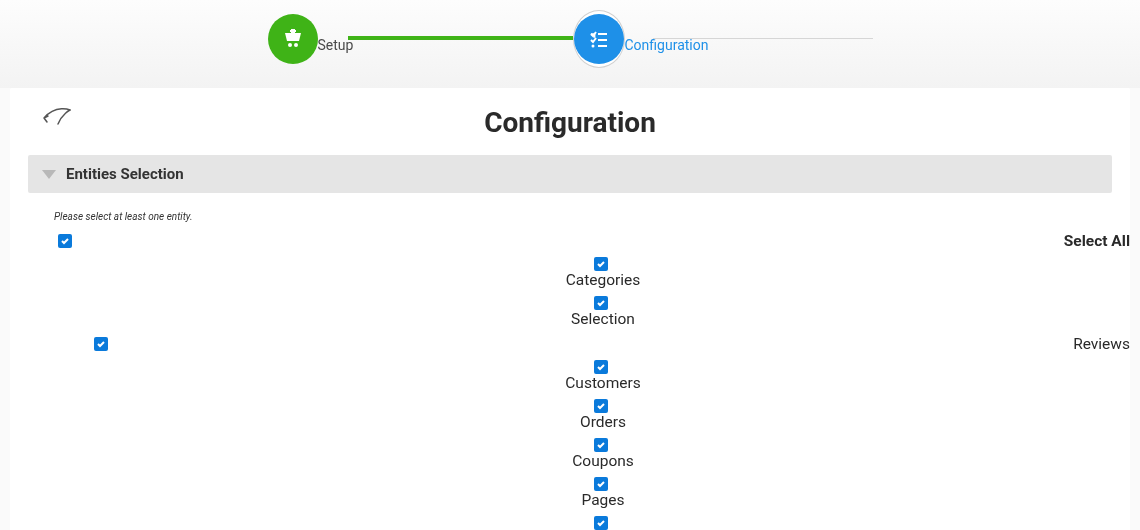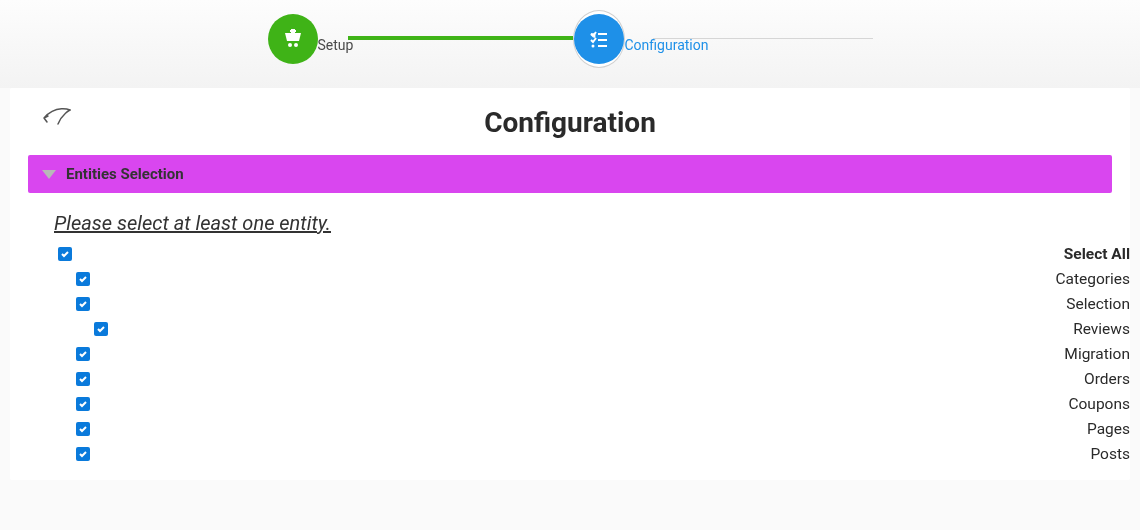--- a/index.html
+++ b/index.html
@@ -78,21 +78,21 @@
       color: #555;
     }
     .page-title {
       flex: 1;
       text-align: center;
       font-size: 28px;
       font-weight: 700;
       color: #2a2a2a;
     }
     .section-header {
-      background: #d946ef;
+      background: #e5e5e5;
       margin: 12px 18px 0 18px;
       padding: 10px 14px;
       display: flex;
       align-items: center;
       border-radius: 2px;
       cursor: pointer;
     }
     .section-header .tri {
       width: 0; height: 0;
       border-left: 7px solid transparent;
@@ -100,35 +100,34 @@
       border-top: 9px solid #b8b8b8;
       margin-right: 10px;
     }
     .section-title {
       font-weight: 700;
       font-size: 15px;
       color: #333;
     }
     .hint {
       font-style: italic;
-      font-size: 20px;
+      font-size: 10px;
       color: #333;
       margin: 18px 0 10px 44px;
-      text-decoration: underline;
     }
     .checkbox-row {
       display: flex;
       align-items: center;
       margin: 7px 0;
       font-size: 15.5px;
       color: #2a2a2a;
       justify-content: space-between;
     }
     .checkbox-row.lvl0 { margin-left: 48px; font-weight: 700; }
-    .checkbox-row.lvl1 { margin-left: 66px; }
+    .checkbox-row.lvl1 { margin-left: 66px; flex-direction: column; }
     .checkbox-row.lvl2 { margin-left: 84px; }
     .chk {
       width: 14px;
       height: 14px;
       background: #0a7adb;
       border-radius: 2px;
       display: inline-flex;
       align-items: center;
       justify-content: center;
       margin-right: 4px;
@@ -231,21 +230,21 @@
     </span>
     <span>Reviews</span>
   </div>
 
   <div class="checkbox-row lvl1">
     <span class="chk">
       <svg width="10" height="10" viewBox="0 0 10 10">
           <path d="M2 5 L4 7 L8 3" stroke="#fff" stroke-width="2" fill="none"></path>
         </svg>
     </span>
-    <span>Migration</span>
+    <span>Customers</span>
   </div>
 
   <div class="checkbox-row lvl1">
     <span class="chk">
       <svg width="10" height="10" viewBox="0 0 10 10">
           <path d="M2 5 L4 7 L8 3" stroke="#fff" stroke-width="2" fill="none"></path>
         </svg>
     </span>
     <span>Orders</span>
   </div>

